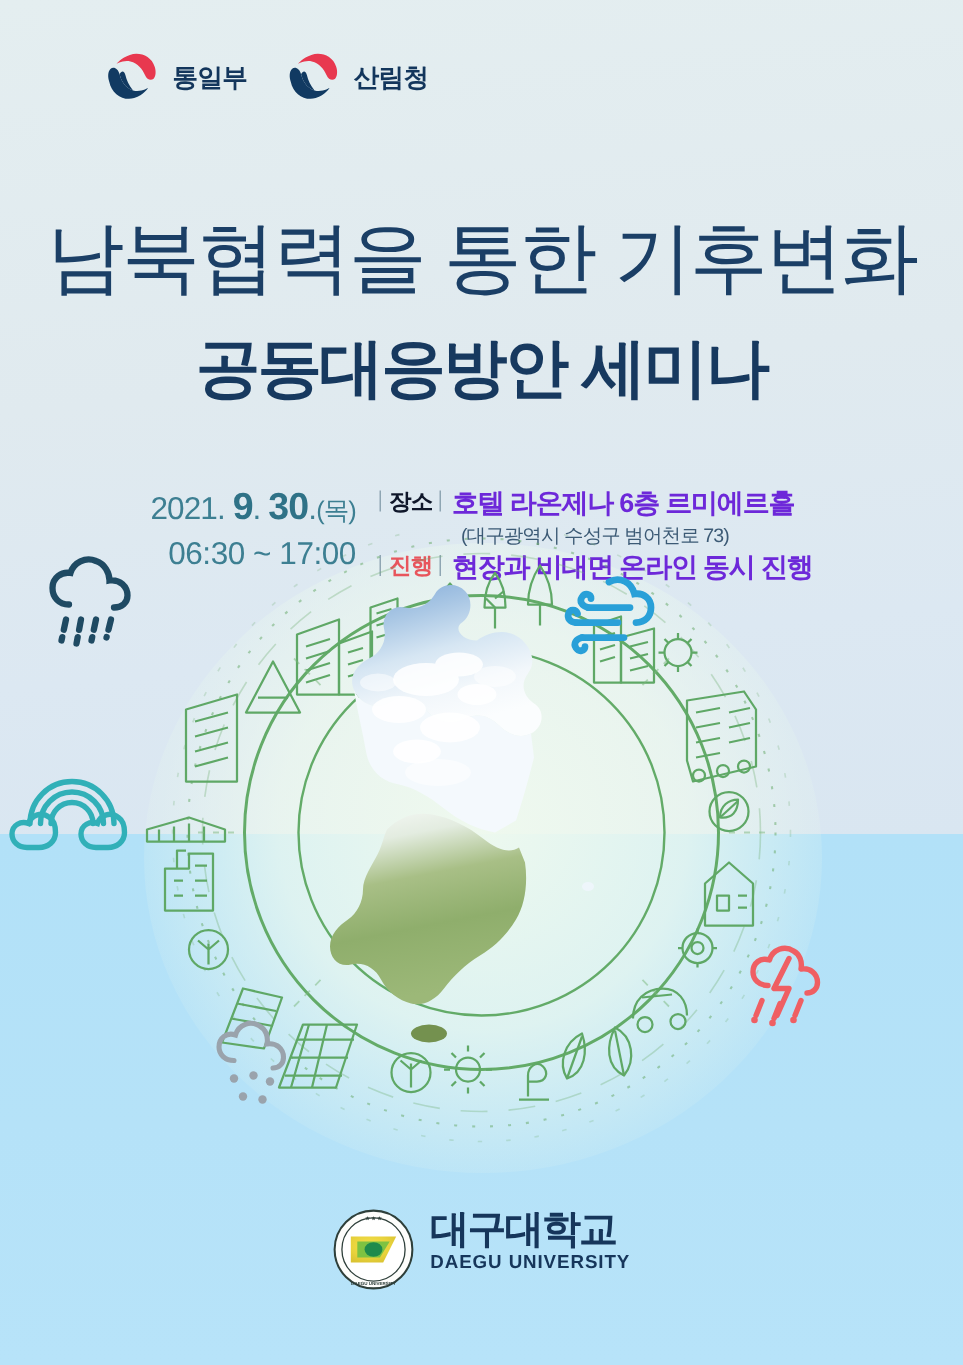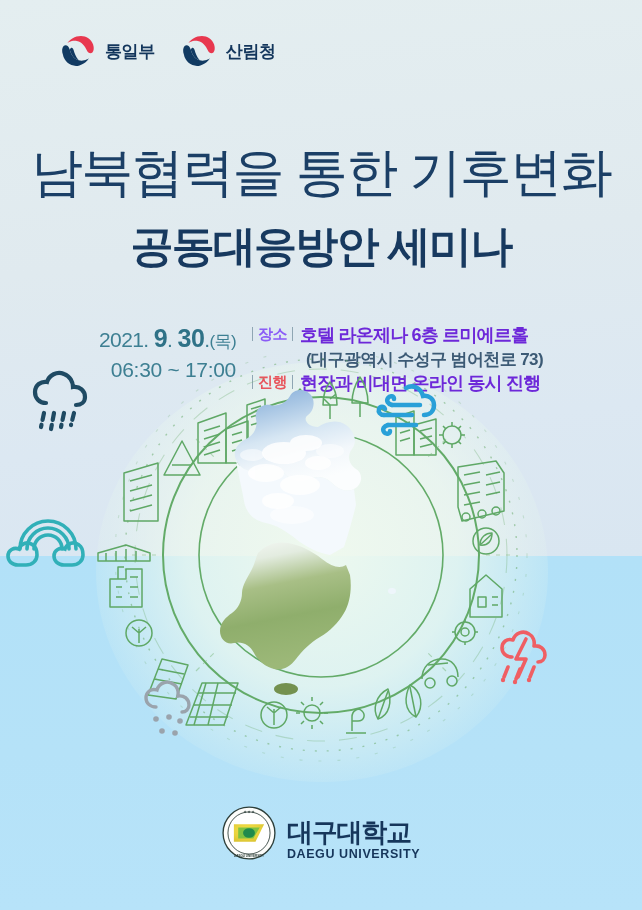--- a/index.html
+++ b/index.html
@@ -27,21 +27,21 @@
     position:absolute; left:96px; top:362px; width:452px; height:420px;
     border-radius:50%;
     background:radial-gradient(circle at 50% 45%,
       rgba(240,250,238,.95) 0%, rgba(238,249,238,.72) 42%,
       rgba(230,246,238,.28) 66%, rgba(230,246,240,0) 78%);
     pointer-events:none;
   }
 
   
   .gov-logos{
-    position:absolute; left:60px; top:33px;
+    position:absolute; left:70px; top:33px;
     display:flex; align-items:center; gap:26px;
   }
   .gov-logo{ display:flex; align-items:center; gap:9px; }
   .taeguk{ width:36px; height:36px; display:block; }
   .gov-name{
     font-size:17px; font-weight:bold; color:#13365c; letter-spacing:-0.4px;
     white-space:nowrap;
   }
 
   
@@ -76,39 +76,38 @@
   .where{ padding-top:2px; }
   .where-row{ display:flex; align-items:baseline; gap:7px; white-space:nowrap; }
   .tag{
     font-size:15px; font-weight:bold; letter-spacing:-0.5px;
     display:inline-flex; align-items:center; gap:5px;
   }
   .tag::before, .tag::after{
     content:""; display:inline-block; width:1px; height:14px;
     background:#8fa6b3;
   }
-  .tag.place{ color:#8b5cf6; }
+  .tag.place{ color:#0f172a; }
   .tag.mode{ color:#e8555c;text-align:right; }
   .where-txt{
     font-size:18px; font-weight:bold; color:#6d28d9; letter-spacing:-0.8px;
   }
   .where-sub{
-    font-size:17px; color:#3c5a75; letter-spacing:-0.6px;
+    font-size:13px; color:#3c5a75; letter-spacing:-0.6px;
     margin:1px 0 0 54px;
-    font-weight:bold;
   }
 
   
   .scene{ position:absolute; left:0; top:355px; width:642px; height:420px; }
   .scene svg{ display:block; }
 
   
   .uni{
     position:absolute; left:0; top:806px; width:642px;
-    display:flex; justify-content:center; align-items:flex-end; gap:11px;
+    display:flex; justify-content:center; align-items:flex-start; gap:11px;
   }
   .uni-seal{ width:54px; height:54px; display:block; }
   .uni-names{ line-height:1; }
   .uni-ko{
     font-size:26px; font-weight:bold; color:#16365b; letter-spacing:-1.2px;
   }
   .uni-en{
     font-size:12.5px; font-weight:bold; color:#16365b;
     letter-spacing:0.6px; margin-top:3px;
   }

